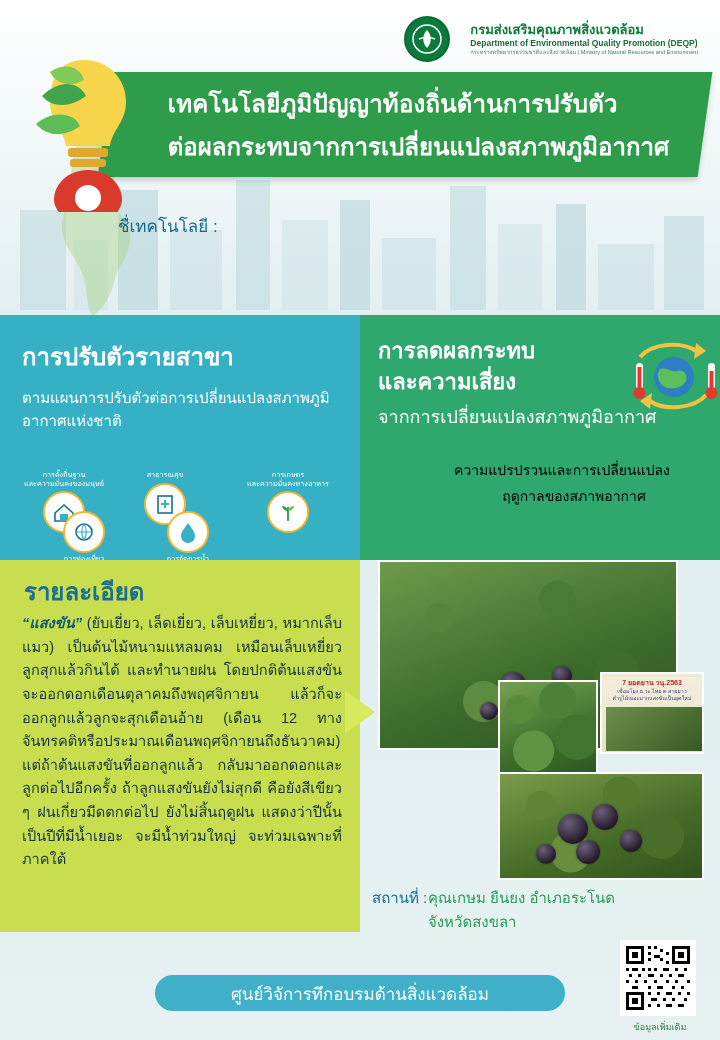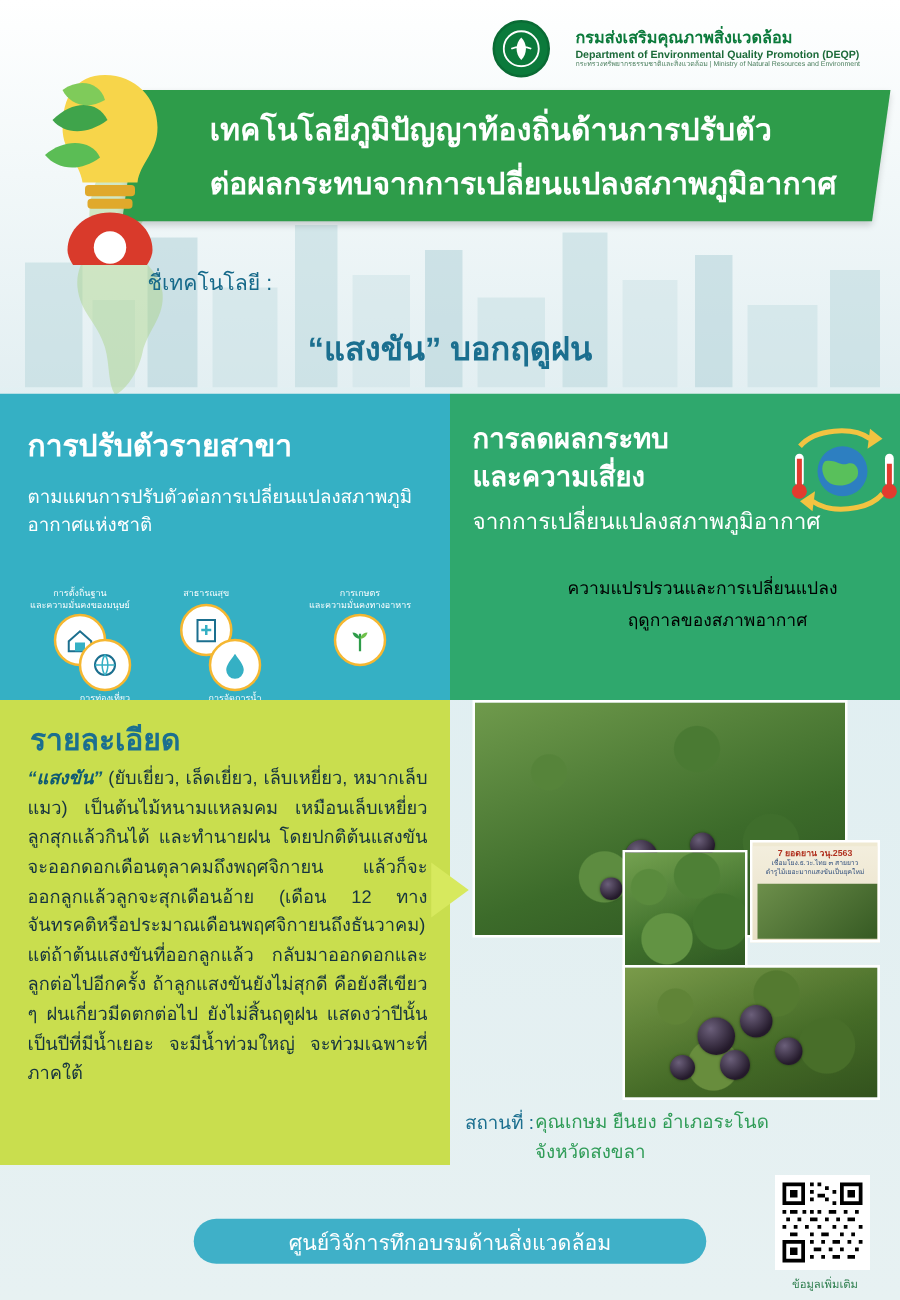--- a/index.html
+++ b/index.html
@@ -27,21 +27,21 @@
     position:absolute; left:0; bottom:0; width:720px; height:190px;
     opacity:.55;
   }
   .thai-map {
     position:absolute; left:30px; top:120px; width:150px; height:200px;
     opacity:.5;
   }
 
   
   .logo-row {
-    position:absolute; right:32px; top:16px;
+    position:absolute; right:22px; top:16px;
     display:flex; align-items:center; gap:20px;justify-content:center;
   }
   .logo-mark {
     width:46px;height:46px;border-radius:50%;
     background:#0b7a3b;
     display:flex;align-items:center;justify-content:center;
     border:2px solid #0a6b34;
   }
   .logo-text { line-height:1.25; }
   .logo-text .l1 { font-size:13px; color:#0b7a3b; font-weight:bold; }
@@ -235,21 +235,20 @@
       <path d="M66 118 C86 118 100 132 100 148 C100 164 66 190 66 190 C66 190 32 164 32 148 C32 132 46 118 66 118 Z" fill="#d93a2b"></path>
       <circle cx="66" cy="146" r="13" fill="#ffffff"></circle>
       <path d="M20 44 C36 28 56 28 64 44 C48 56 30 56 20 44 Z" fill="#3fa44b"></path>
       <path d="M14 72 C30 58 52 60 58 74 C42 86 24 84 14 72 Z" fill="#5bbd55"></path>
       <path d="M28 20 C42 10 58 14 62 28 C48 36 34 32 28 20 Z" fill="#7fcb5a"></path>
     </svg>
 
     <div class="tech-label">ชื่เทคโนโลยี :</div>
   </div>
 
-  <div class="tech-value">“แสงขัน” บอกฤดูฝน</div>
 
   <div class="panel-left">
     <h2>การปรับตัวรายสาขา</h2>
     <p>ตามแผนการปรับตัวต่อการเปลี่ยนแปลงสภาพภูมิอากาศแห่งชาติ</p>
 
     <div class="icon-strip">
 
       <div class="icon-grp" style="left:10px; top:0; width:92px;">
         <div class="icon-cap top" style="white-space:pre-line">การตั้งถิ่นฐาน
 และความมั่นคงของมนุษย์</div>

